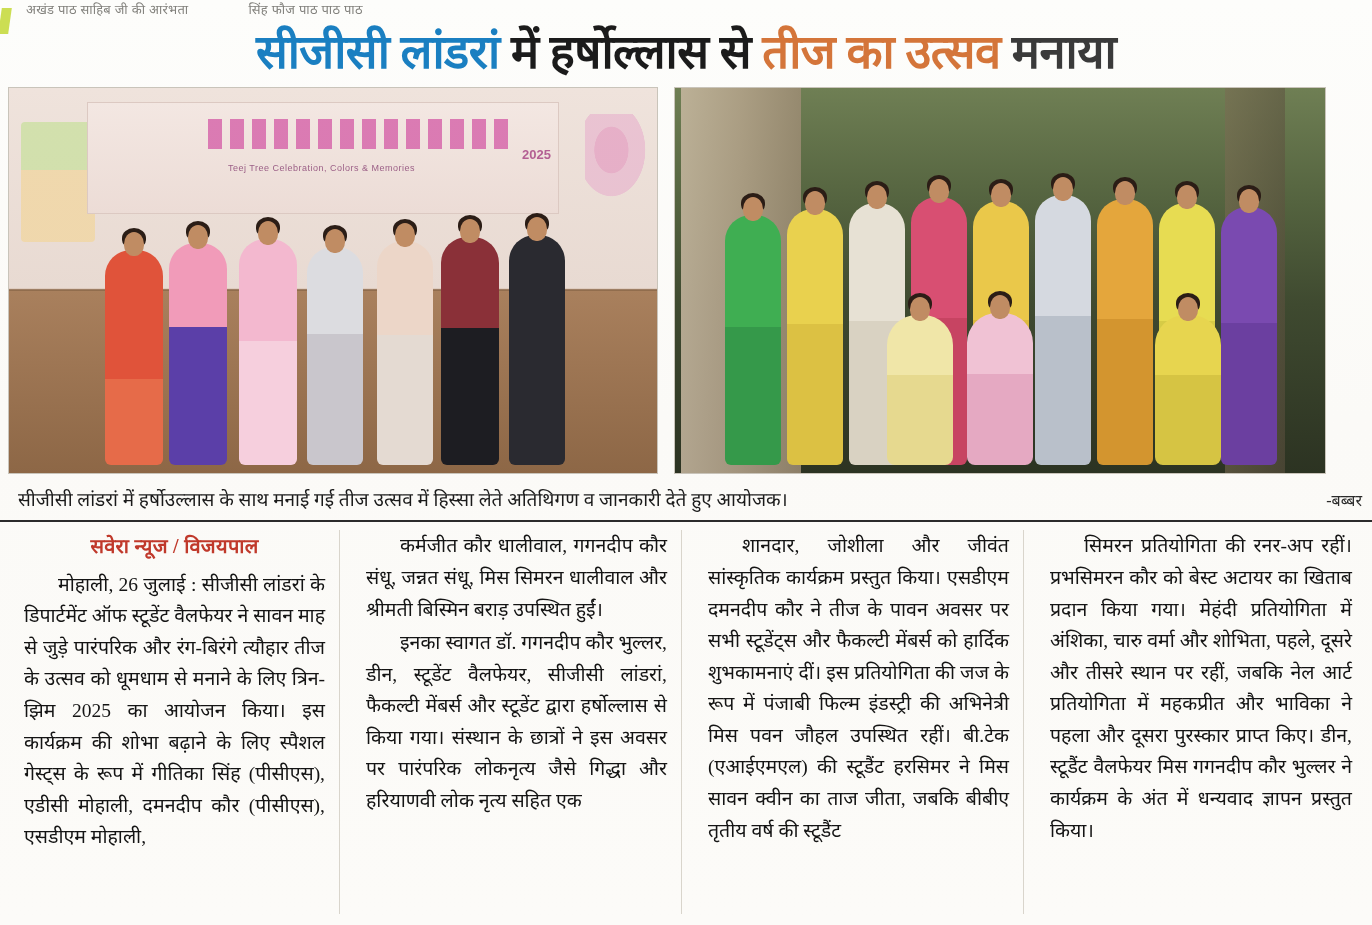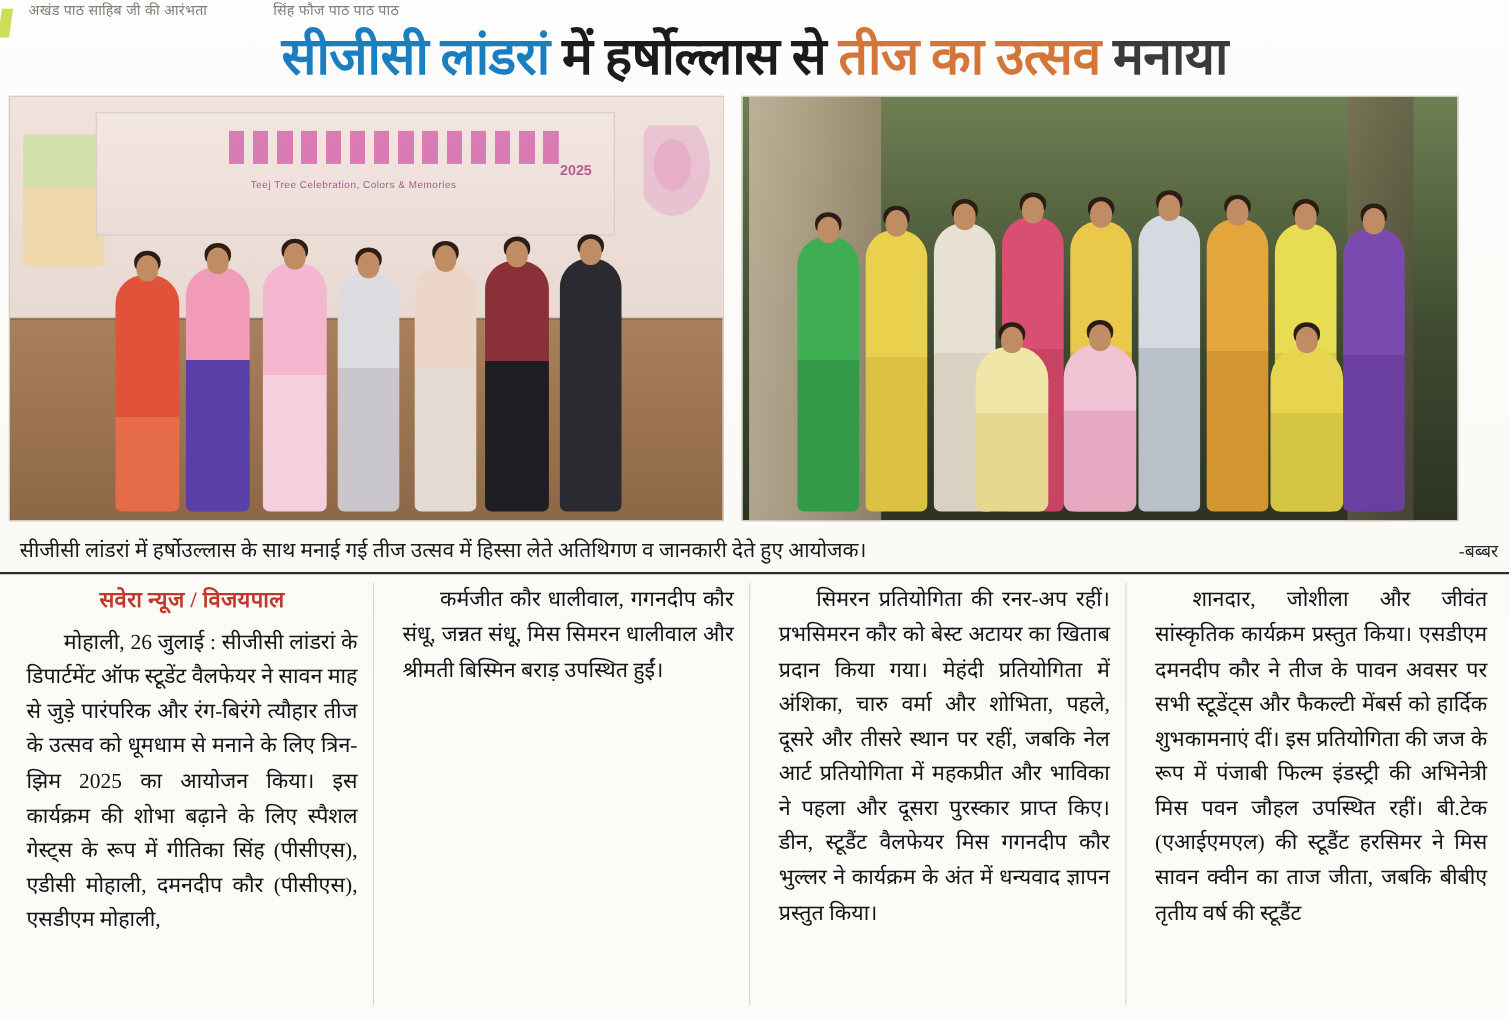--- a/index.html
+++ b/index.html
@@ -99,21 +99,21 @@
     position: absolute; left: 120px; top: 16px;
     width: 300px; height: 30px;
     background: repeating-linear-gradient(90deg,#d86fae 0 14px, transparent 14px 22px);
     opacity: .9;
   }
   .banner-sub {
     position: absolute; left: 140px; top: 60px;
     font-size: 9px; color: #9b5f86; letter-spacing: .5px;
   }
   .banner-year {
-    position: absolute; right: 20px; top: 44px;
+    position: absolute; right: 7px; top: 44px;
     font-size: 13px; font-weight: bold; color: #b35f93;
   }
   .hand-motif {
     position: absolute; right: 6px; top: 26px;
     width: 66px; height: 90px;
     background: radial-gradient(ellipse at 40% 40%, #e49fc2 0 30%, #e8b9cf 31% 60%, transparent 61%);
     opacity: .75;
   }
   .swing-art {
     position: absolute; left: 12px; top: 34px;
@@ -337,25 +337,26 @@
 
   <div class="columns">
 
     <div class="col">
       <div class="byline">सवेरा न्यूज / विजयपाल</div>
       <p class="para first">मोहाली, 26 जुलाई : सीजीसी लांडरां के डिपार्टमेंट ऑफ स्टूडेंट वैलफेयर ने सावन माह से जुड़े पारंपरिक और रंग-बिरंगे त्यौहार तीज के उत्सव को धूमधाम से मनाने के लिए त्रिन-झिम 2025 का आयोजन किया। इस कार्यक्रम की शोभा बढ़ाने के लिए स्पैशल गेस्ट्स के रूप में गीतिका सिंह (पीसीएस), एडीसी मोहाली, दमनदीप कौर (पीसीएस), एसडीएम मोहाली,</p>
     </div>
 
     <div class="col">
       <p class="para">कर्मजीत कौर धालीवाल, गगनदीप कौर संधू, जन्नत संधू, मिस सिमरन धालीवाल और श्रीमती बिस्मिन बराड़ उपस्थित हुईं।</p>
+      <p class="para">इनका स्वागत डॉ. गगनदीप कौर भुल्लर, डीन, स्टूडेंट वैलफेयर, सीजीसी लांडरां, फैकल्टी मेंबर्स और स्टूडेंट द्वारा हर्षोल्लास से किया गया। संस्थान के छात्रों ने इस अवसर पर पारंपरिक लोकनृत्य जैसे गिद्धा और हरियाणवी लोक नृत्य सहित एक</p>
+    </div>
+
+    <div class="col">
+      <p class="para">शानदार, जोशीला और जीवंत सांस्कृतिक कार्यक्रम प्रस्तुत किया। एसडीएम दमनदीप कौर ने तीज के पावन अवसर पर सभी स्टूडेंट्स और फैकल्टी मेंबर्स को हार्दिक शुभकामनाएं दीं। इस प्रतियोगिता की जज के रूप में पंजाबी फिल्म इंडस्ट्री की अभिनेत्री मिस पवन जौहल उपस्थित रहीं। बी.टेक (एआईएमएल) की स्टूडैंट हरसिमर ने मिस सावन क्वीन का ताज जीता, जबकि बीबीए तृतीय वर्ष की स्टूडैंट</p>
     </div>
 
     <div class="col">
       <p class="para">सिमरन प्रतियोगिता की रनर-अप रहीं। प्रभसिमरन कौर को बेस्ट अटायर का खिताब प्रदान किया गया। मेहंदी प्रतियोगिता में अंशिका, चारु वर्मा और शोभिता, पहले, दूसरे और तीसरे स्थान पर रहीं, जबकि नेल आर्ट प्रतियोगिता में महकप्रीत और भाविका ने पहला और दूसरा पुरस्कार प्राप्त किए। डीन, स्टूडैंट वैलफेयर मिस गगनदीप कौर भुल्लर ने कार्यक्रम के अंत में धन्यवाद ज्ञापन प्रस्तुत किया।</p>
     </div>
 
-    <div class="col">
-      <p class="para">शानदार, जोशीला और जीवंत सांस्कृतिक कार्यक्रम प्रस्तुत किया। एसडीएम दमनदीप कौर ने तीज के पावन अवसर पर सभी स्टूडेंट्स और फैकल्टी मेंबर्स को हार्दिक शुभकामनाएं दीं। इस प्रतियोगिता की जज के रूप में पंजाबी फिल्म इंडस्ट्री की अभिनेत्री मिस पवन जौहल उपस्थित रहीं। बी.टेक (एआईएमएल) की स्टूडैंट हरसिमर ने मिस सावन क्वीन का ताज जीता, जबकि बीबीए तृतीय वर्ष की स्टूडैंट</p>
-    </div>
-
   </div>
 
 </div>
 
 </body></html>

